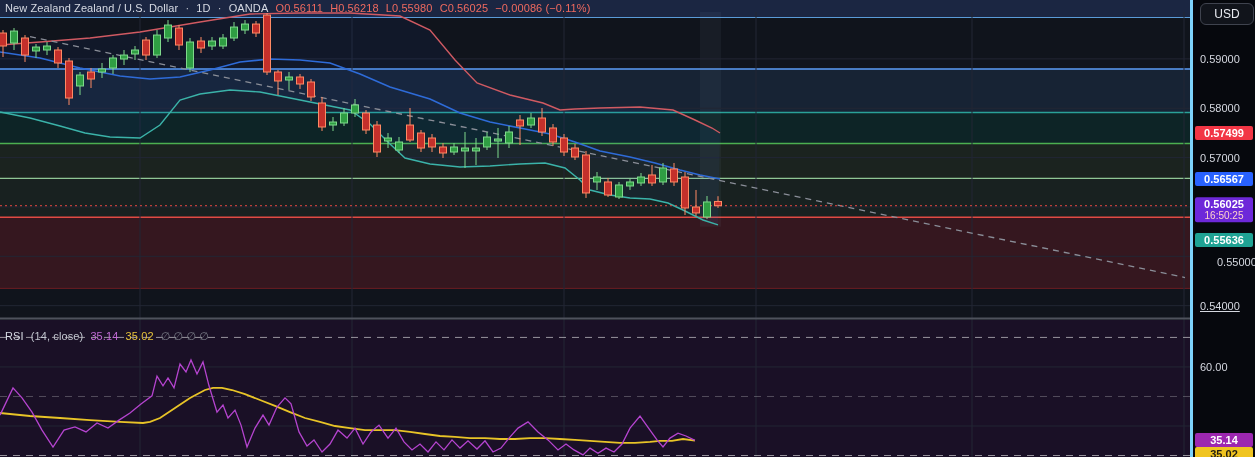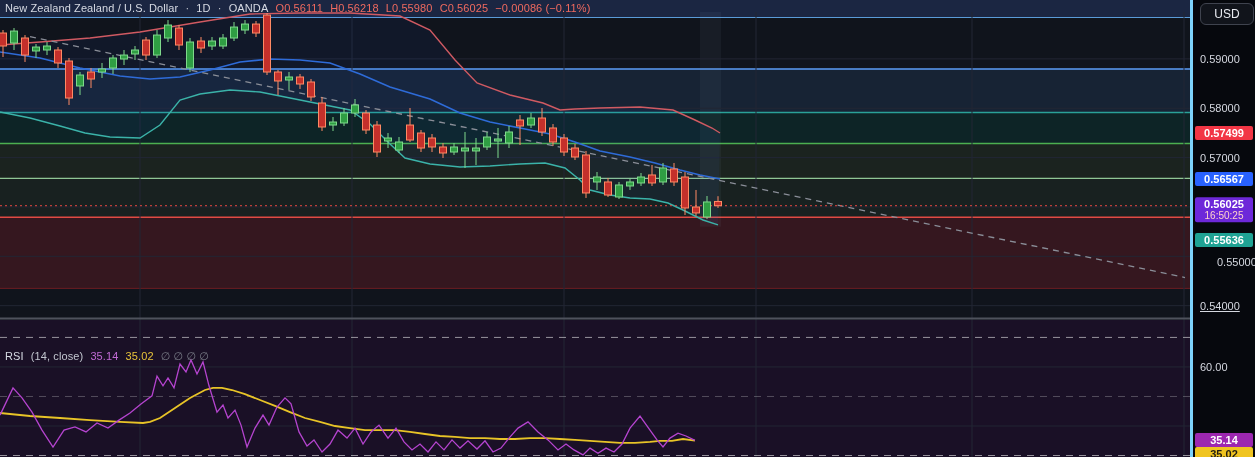--- a/index.html
+++ b/index.html
@@ -7,21 +7,21 @@
        font-family:"Liberation Sans",sans-serif;-webkit-font-smoothing:antialiased;}
   #topzone{position:absolute;left:0;top:0;width:1190px;height:17px;background:#1b2642;
            border-bottom:1px solid #5a9bd8;z-index:1;}
   #rsibg{position:absolute;left:0;top:320px;width:1190px;height:137px;background:#1a1026;z-index:1;}
   #chart-svg{position:absolute;left:0;top:0;z-index:2;}
   .legend{position:absolute;z-index:5;font-size:11px;line-height:13px;white-space:nowrap;
           color:#d6dae3;letter-spacing:.1px;}
   .legend span{margin-right:4px;}
   #legend-main{left:5px;top:2px;}
   #legend-bb{left:5px;top:20px;}
-  #legend-rsi{left:5px;top:330px;margin-top:20px;}
+  #legend-rsi{left:5px;top:330px;}
   .dim{color:#c2c6cf;}
   #axis{position:absolute;left:1190px;top:0;width:65px;height:457px;background:#06080d;
         border-left:3px solid #7dd3fc;z-index:4;}
   .axis-label{position:absolute;left:7px;color:#d5d8e0;font-size:11px;transform:translateY(-50%);
               white-space:nowrap;}
   .axis-badge{position:absolute;left:2px;width:58px;border-radius:2px;color:#fff;font-size:11px;
               font-weight:bold;text-align:center;padding:1px 0;transform:translateY(-50%);z-index:5;}
   .axis-badge .sub{display:block;font-weight:normal;font-size:10px;}
   #usd-btn{position:absolute;left:7px;top:3px;width:52px;height:20px;background:#11141b;
            border:1.5px solid #3f434e;border-radius:6px;color:#e8eaf0;font-size:12px;

